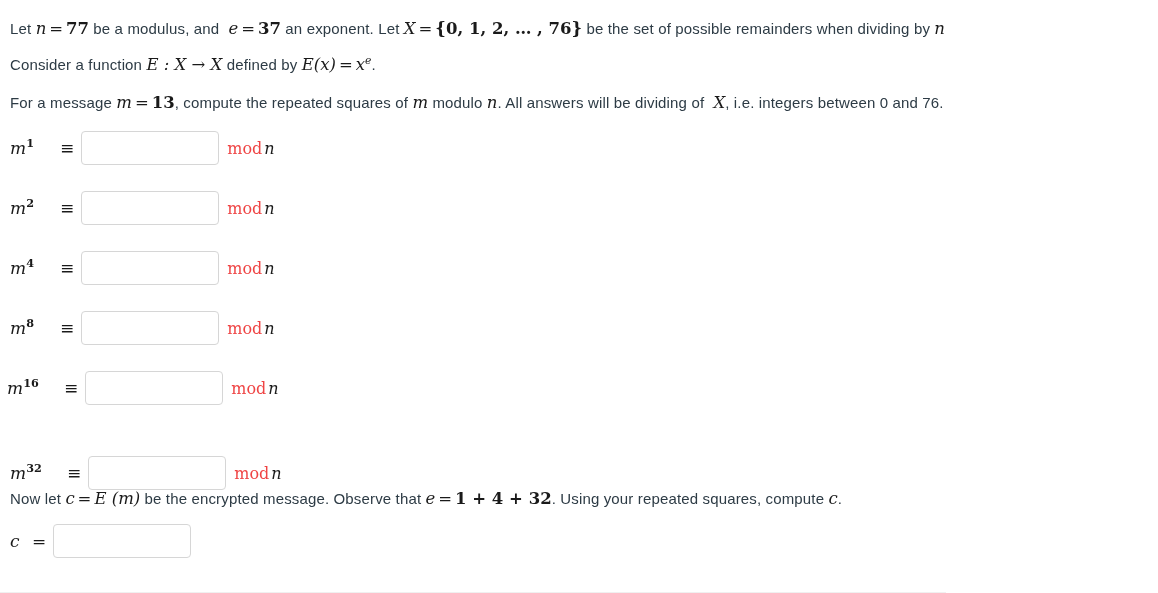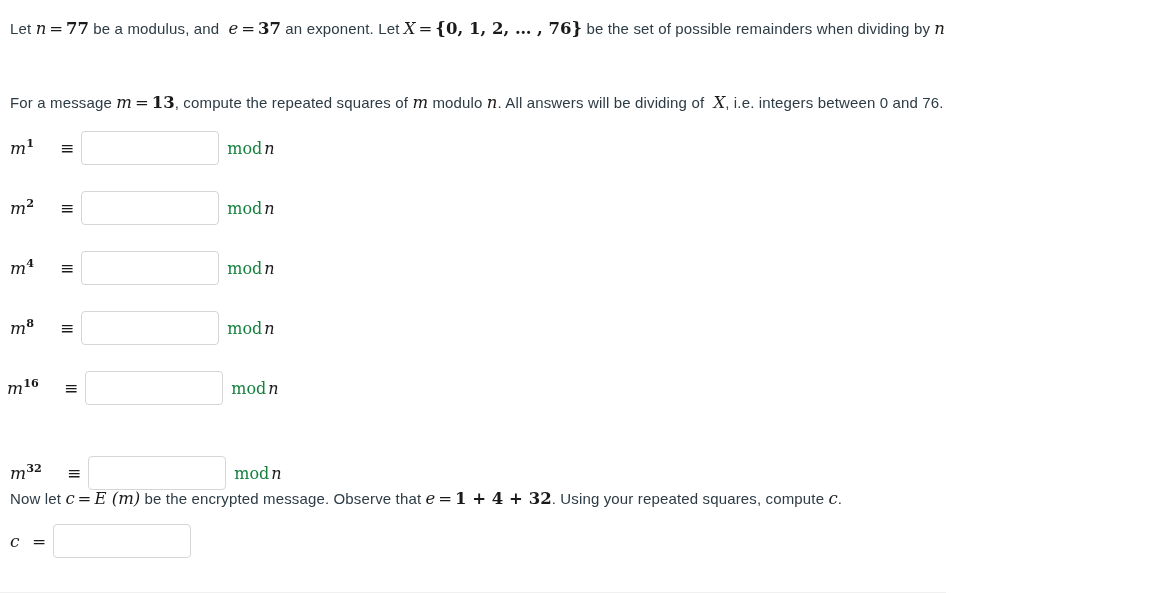--- a/index.html
+++ b/index.html
@@ -98,32 +98,35 @@
     font-size: 16px;
     color: #2d3b45;
   }
   .modlabel .var {
     font-style: italic;
     color: #1a1a1a;
     padding-left: 2px;
   }
   .modlabel .kw {
     font-style: normal;
-    color: #15803d;
+    color: #ef4444;
   }
 </style>
 </head>
 <body>
 
 <div class="page">
 
   <div class="prose" style="top:19px;">
     <span>Let </span><span class="m"><span>n</span><span class="op">=</span><span class="num">77</span></span><span> be a modulus, and </span><span class="m gap-l"><span>e</span><span class="op">=</span><span class="num">37</span></span><span> an exponent. Let </span><span class="m"><span>X</span><span class="op">=</span><span class="num">{0, 1, 2, … , 76}</span></span><span> be the set of possible remainders when dividing by </span><span class="m">n</span>
   </div>
 
+  <div class="prose" style="top:55px;">
+    <span>Consider a function </span><span class="m">E : X → X</span><span> defined by </span><span class="m"><span>E(x)</span><span class="op">=</span><span>x</span><sup class="exp" style="font-style:italic;font-weight:400;">e</sup></span><span>.</span>
+  </div>
 
   <div class="prose" style="top:93px;">
     <span>For a message </span><span class="m"><span>m</span><span class="op">=</span><span class="num">13</span></span><span>, compute the repeated squares of </span><span class="m">m</span><span> modulo </span><span class="m">n</span><span>. All answers will be dividing of </span><span class="m gap-l">X</span><span>, i.e. integers between 0 and 76.</span>
   </div>
 
   <div class="row" style="top:131px; left:10px;">
     <span class="lhs" style="width:42px;"><span>m</span><sup class="exp">1</sup></span>
     <span class="rel">≡</span>
     <input class="answer-input" type="text" value="" style="">
     <span class="modlabel"><span class="kw">mod</span><span class="var">n</span></span>

